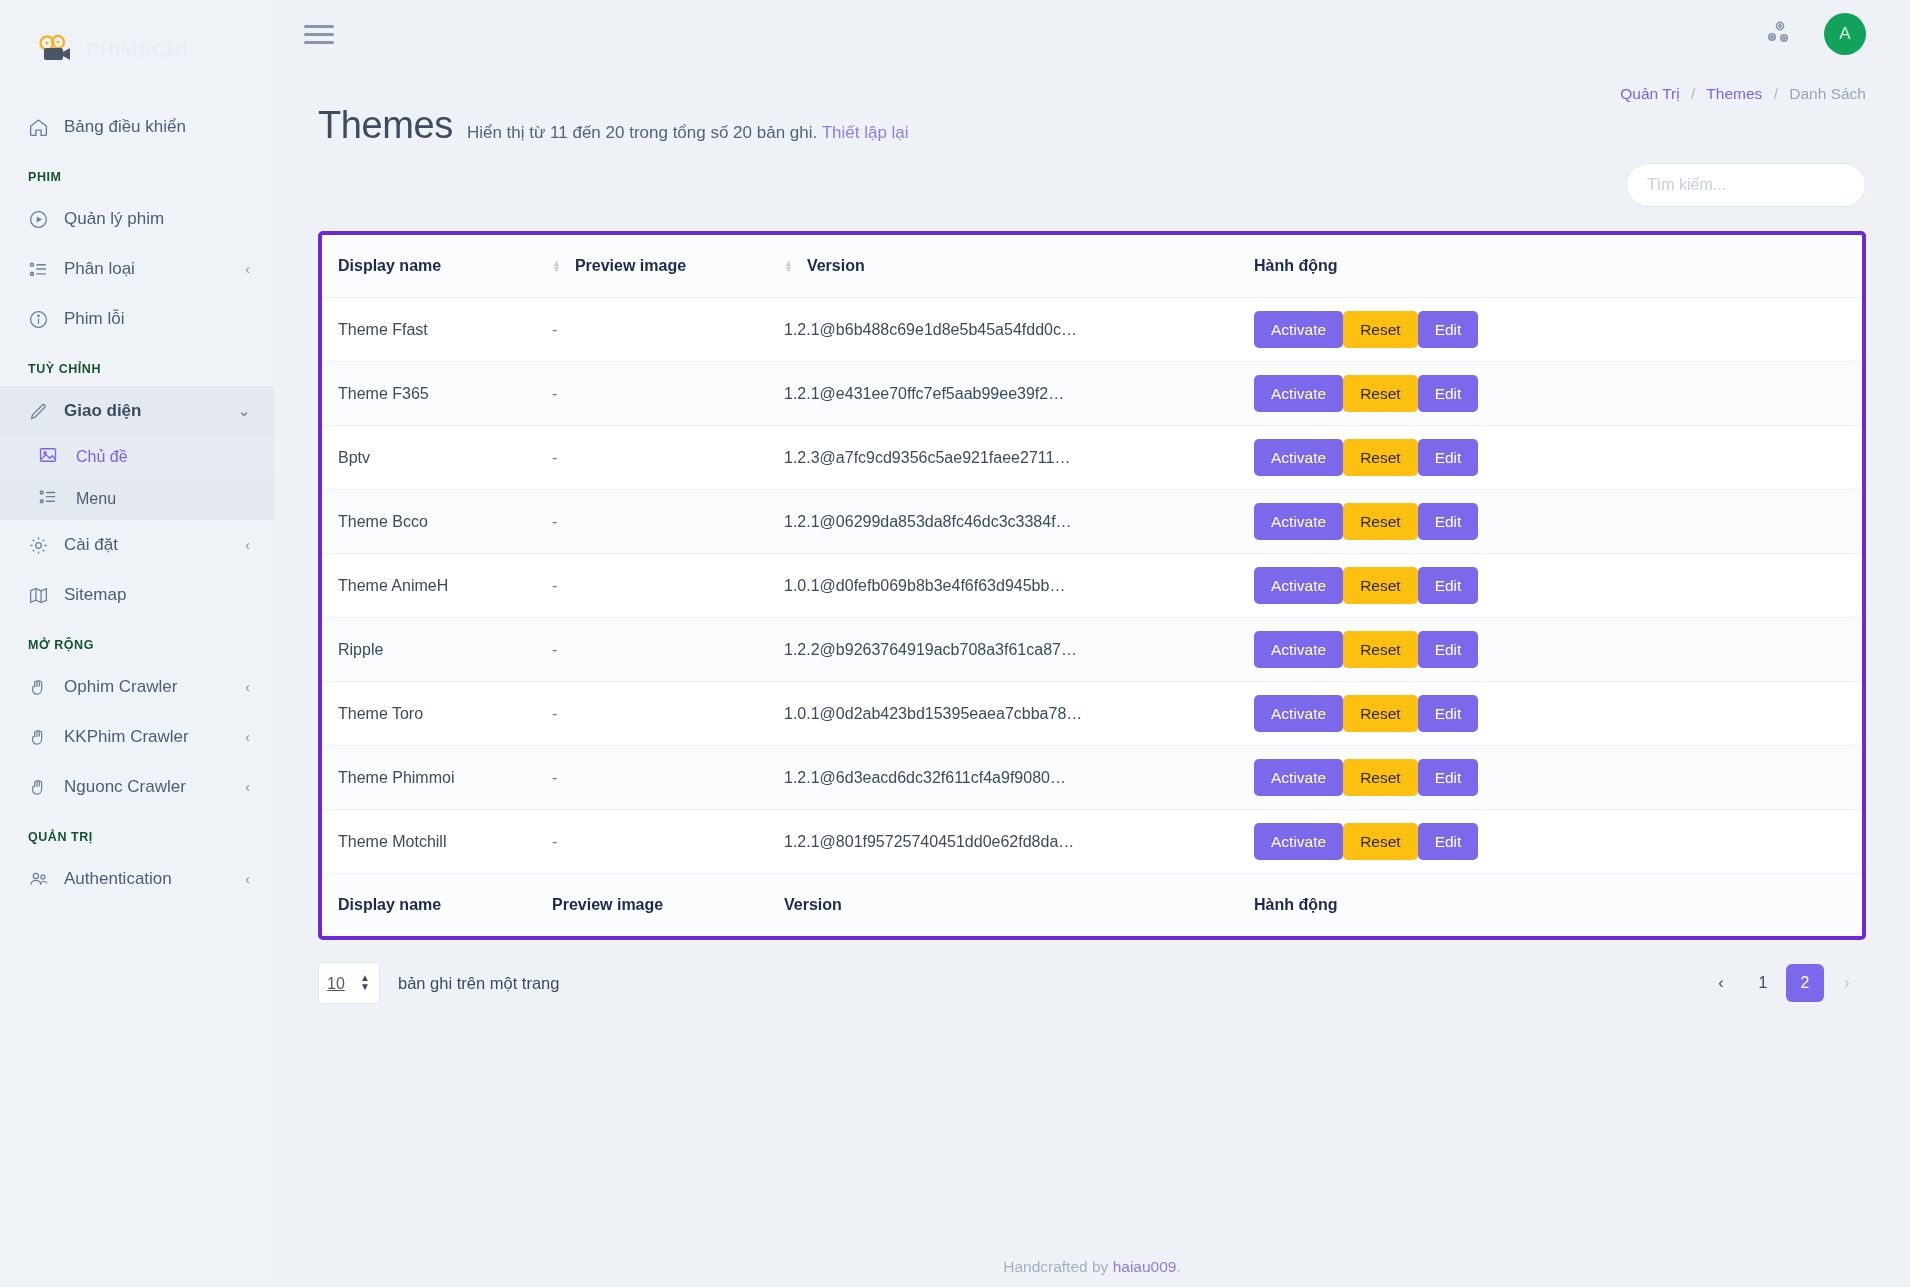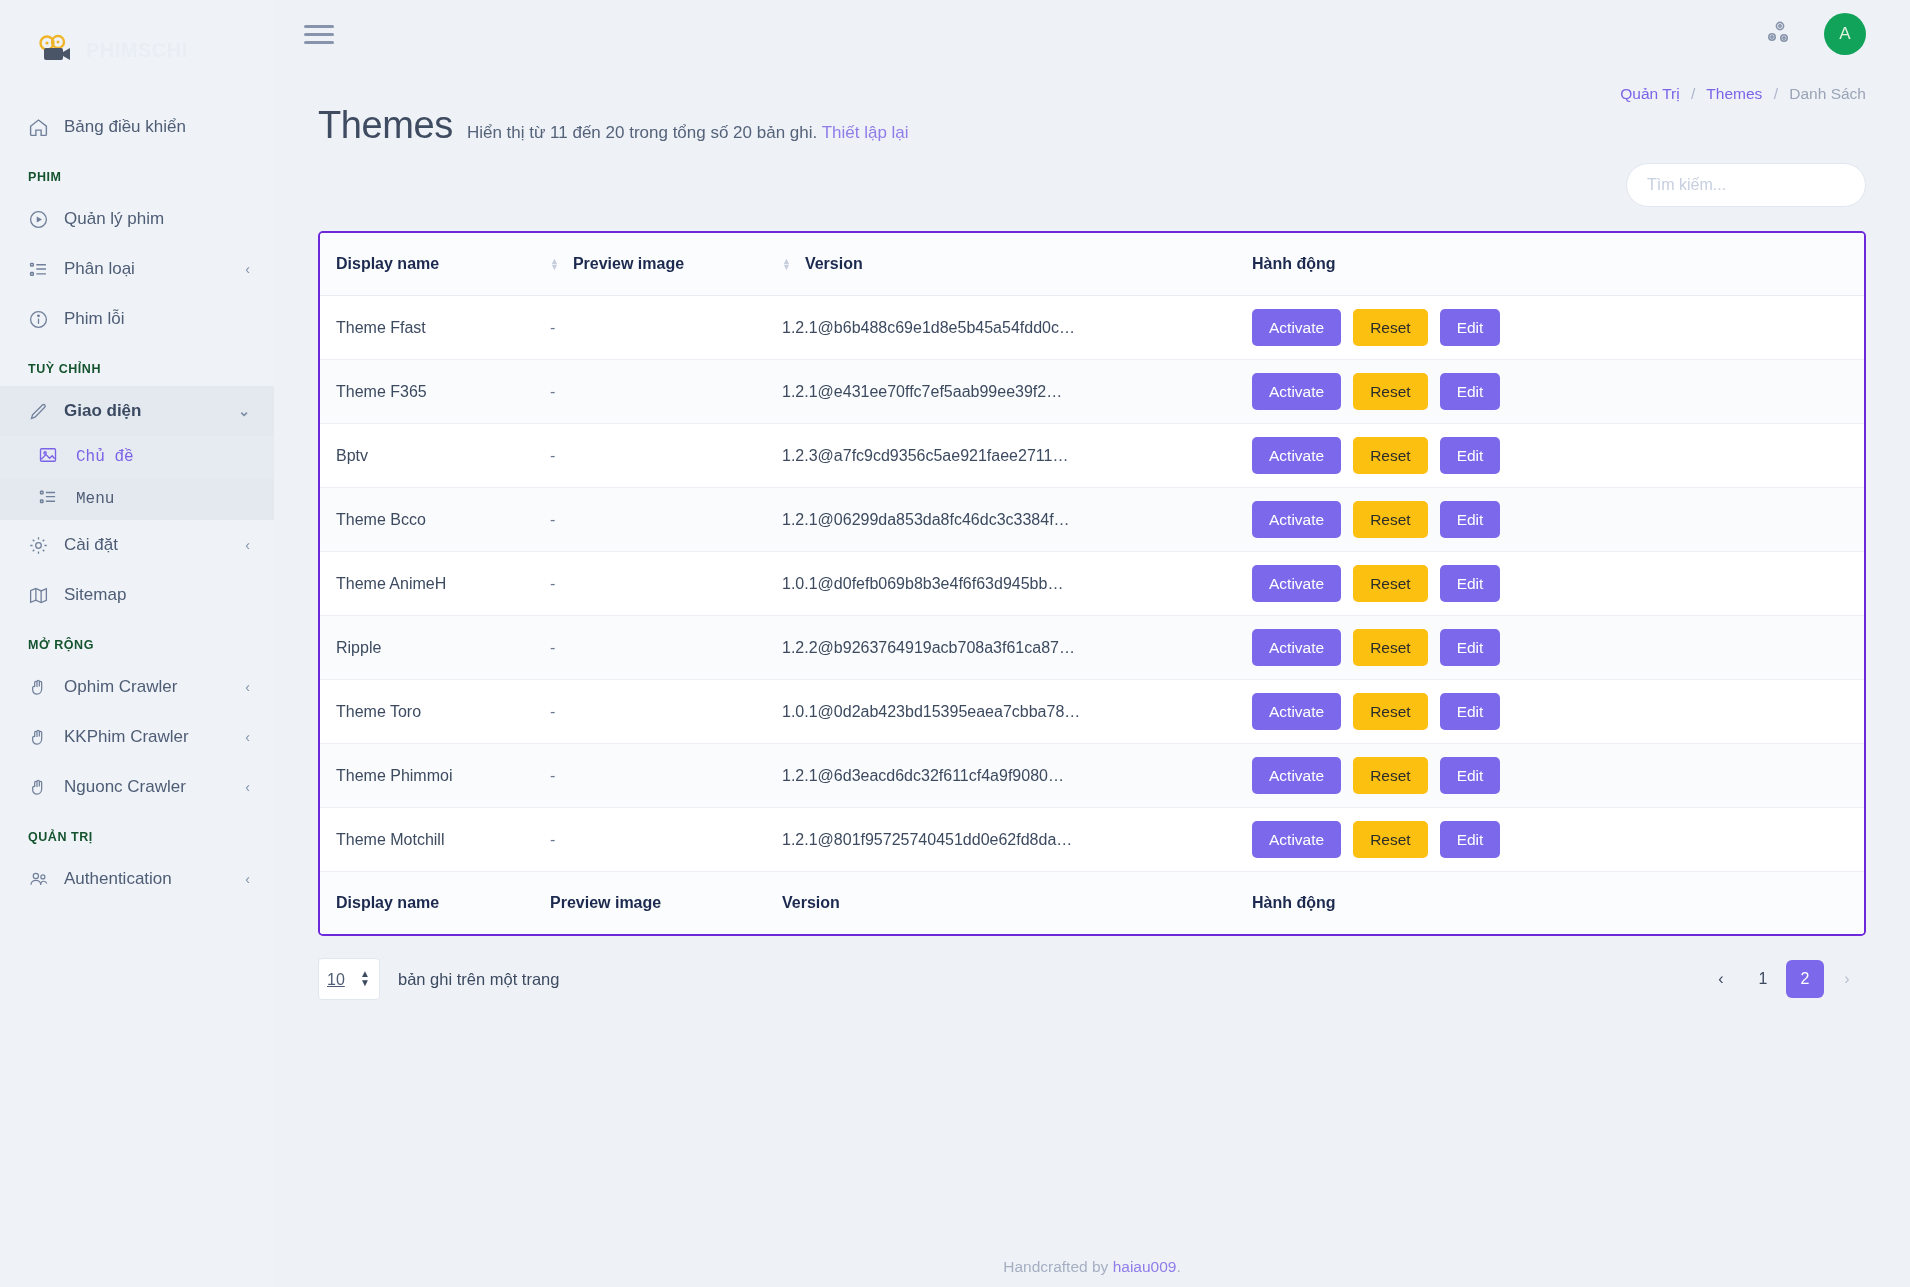--- a/index.html
+++ b/index.html
@@ -41,21 +41,21 @@
   .nav-item .nav-ico {
     width: 26px; flex: 0 0 26px; display: flex; align-items: center;
     justify-content: flex-start; color: #71809a;
   }
   .nav-item .nav-label { flex: 1 1 auto; padding-left: 10px; white-space: nowrap; }
   .nav-item .chev { color: #8190a8; font-size: 14px; }
   .nav-item.group-open { background: #e4e9f0; font-weight: 700; color: #3b4a61; }
   .nav-sub-wrap { background: #e4e9f0; }
   .nav-sub {
     display: flex; align-items: center; height: 42px;
-    padding: 0 24px 0 38px; font-size: 16px; color: #4e5d75; cursor: pointer; font-family: Liberation Mono, monospace;
+    padding: 0 24px 0 38px; font-size: 16px; color: #4e5d75; cursor: pointer;
   }
   .nav-sub .nav-ico { width: 26px; flex: 0 0 26px; color: #71809a; }
   .nav-sub .nav-label { padding-left: 12px; }
   .nav-sub.active { background: #e6eaf1; color: #7b63e8; }
   .nav-sub.active .nav-ico { color: #7b63e8; }
 
   
   .main { flex: 1 1 auto; height: 1287px; display: flex; flex-direction: column;
           background: #eef2f7; position: relative; }
   .topbar {
@@ -95,21 +95,21 @@
     width: 240px; height: 44px; border-radius: 22px;
     border: 1px solid #e1e7f0; background: #fff; outline: none;
     padding: 0 20px; font-size: 16px; color: #4e5d75;
     font-family: "Liberation Sans", sans-serif;
   }
   .search-input::placeholder { color: #c6cfdf; }
 
   
   .card {
     margin: 24px 44px 0 44px; background: #fff; border-radius: 5px;
-    border: 2px solid #6d28d9; overflow: hidden;
+    border: 4px solid #6d28d9; overflow: hidden;
   }
   table { width: 100%; border-collapse: collapse; table-layout: fixed; }
   thead th {
     text-align: left; font-size: 16px; font-weight: 700; color: #1d2a50;
     padding: 22px 0 22px 0; background: #fbfcfd;
     border-bottom: 1px solid #e8edf4;
   }
   .col-name { width: 230px; padding-left: 16px !important; }
   .col-prev { width: 232px; }
   .col-ver  { width: 470px; }
@@ -118,21 +118,21 @@
   .sort-ico { margin-right: 14px; display: inline-flex; flex-direction: column;
               line-height: 6px; color: #c7cedd; font-size: 9px; }
   tbody td {
     font-size: 16px; color: #3c4a60; border-bottom: 1px solid #edf1f6;
     padding: 0; height: 64px; vertical-align: middle;
   }
   tbody tr:nth-child(even) { background: #fafbfc; }
   .cell-name { padding-left: 16px; }
   .cell-dash { color: #6a7790; }
   .cell-ver { color: #3c4a60; }
-  .btns { display: flex; gap: 12px; }
+  .btns { display: flex; gap: 0; }
   .btn {
     border: none; border-radius: 5px; font-size: 15.5px; cursor: pointer;
     padding: 11px 17px; font-family: "Liberation Sans", sans-serif;
     line-height: 1;
   }
   .btn-activate { background: #7c68ea; color: #fff; }
   .btn-reset { background: #fcc010; color: #2c2c2c; }
   .btn-edit { background: #7c68ea; color: #fff; }
   tfoot th {
     text-align: left; font-size: 16px; font-weight: 700; color: #1d2a50;

